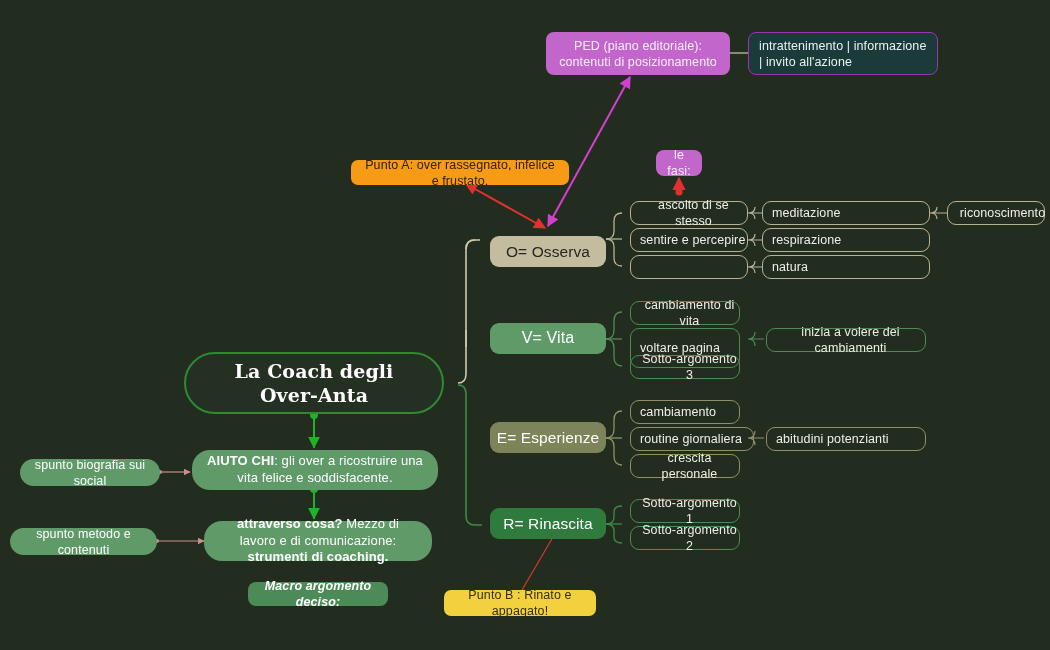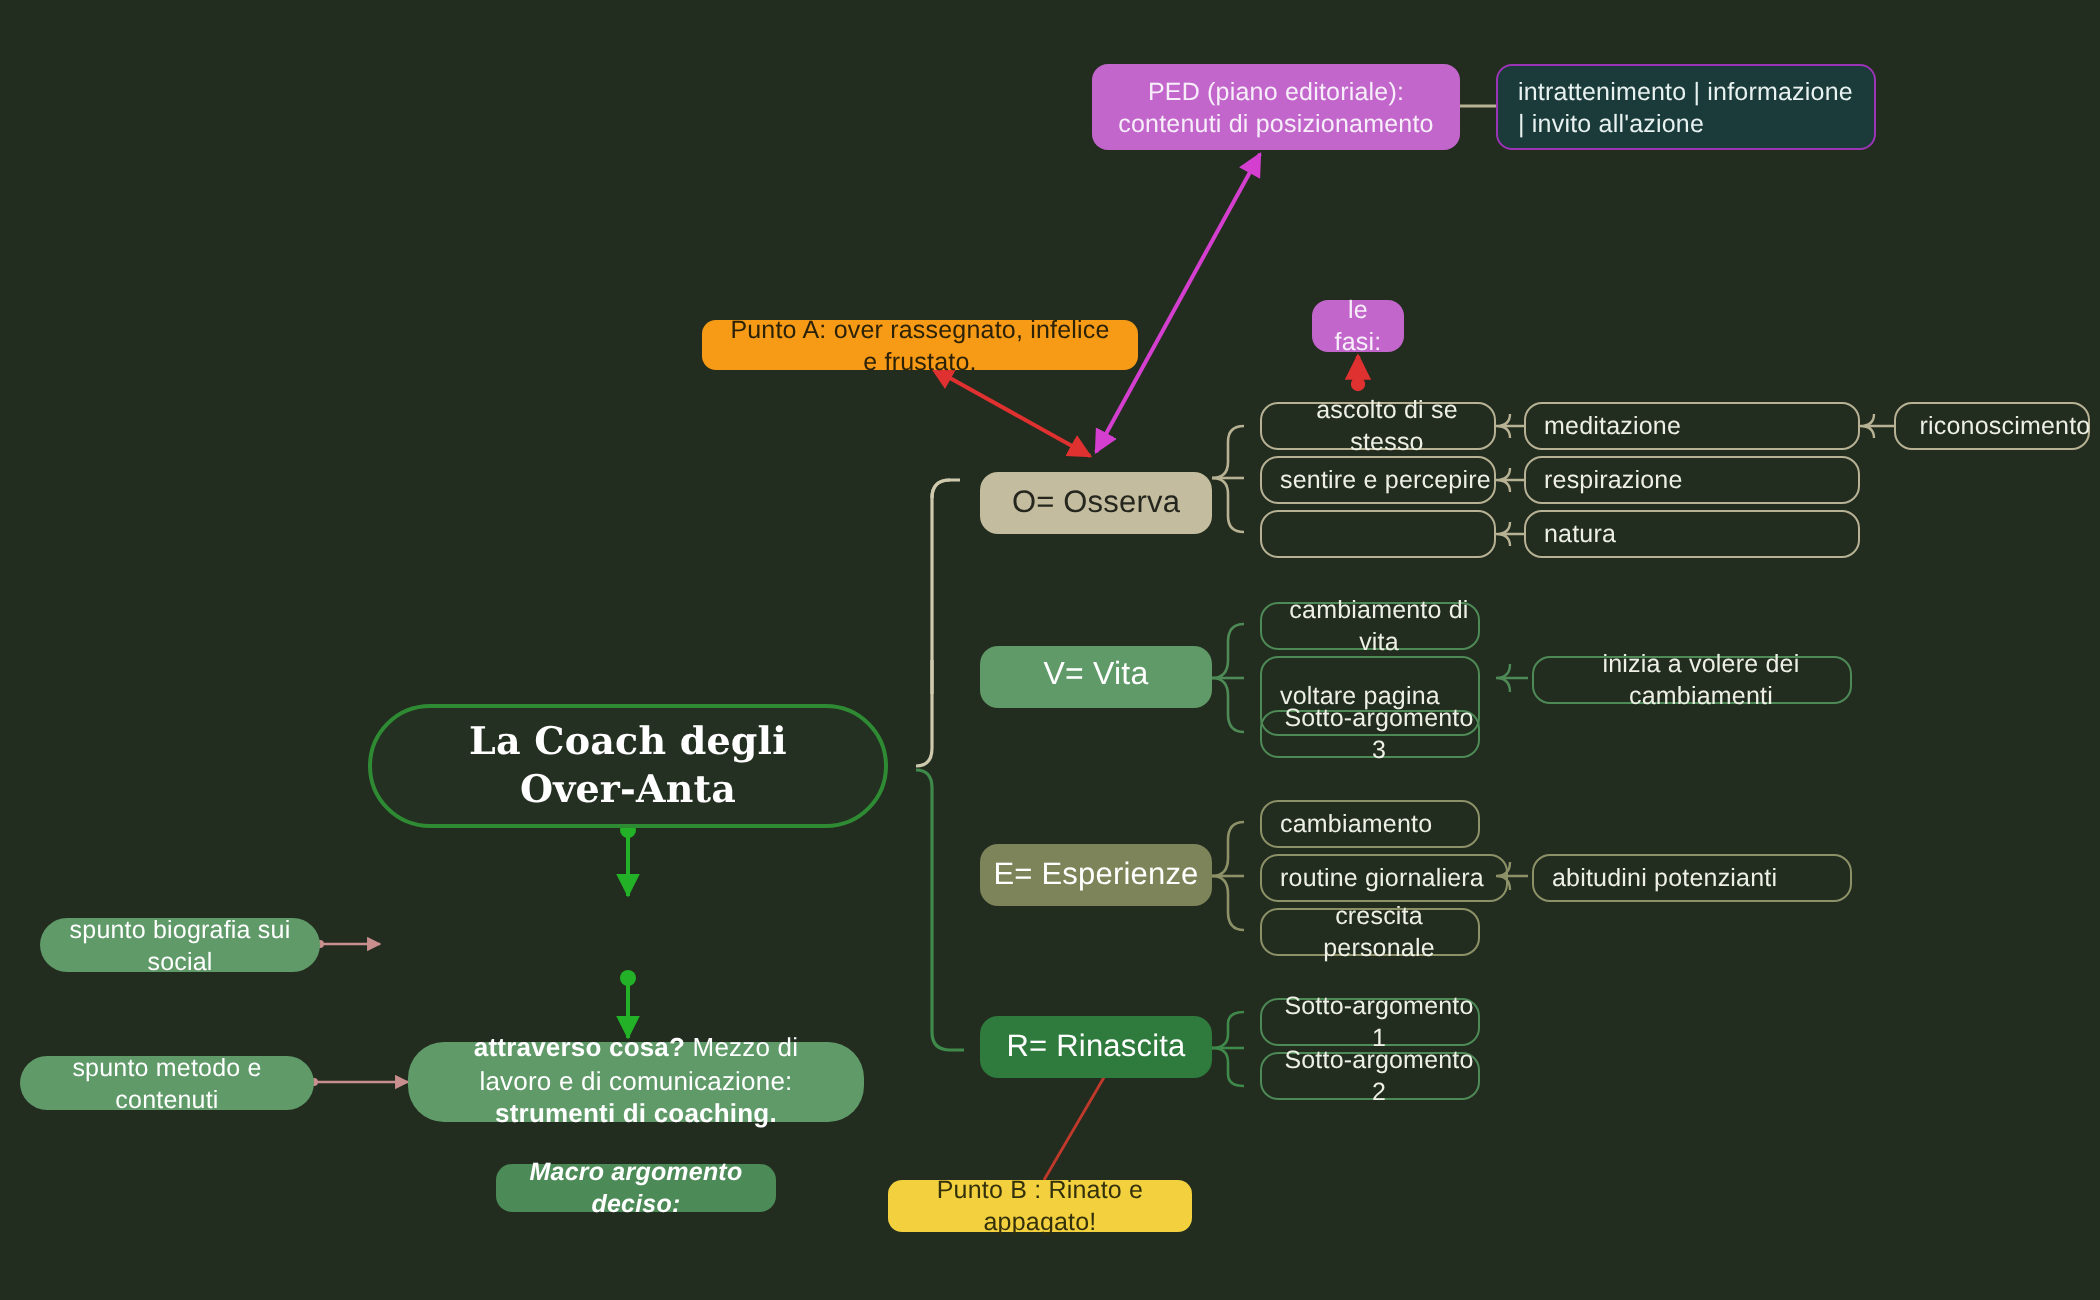--- a/index.html
+++ b/index.html
@@ -212,20 +212,25 @@
   <div class="node n-purple" style="left:656px;top:150px;width:46px;height:26px;">
     <span>le fasi:</span>
   </div>
   <div class="node n-orange" style="left:351px;top:160px;width:218px;height:25px;">
     <span>Punto A: over rassegnato, infelice e frustato.</span>
   </div>
   <div class="node n-yellow" style="left:444px;top:590px;width:152px;height:26px;">
     <span>Punto B : Rinato e appagato!</span>
   </div>
 
+  <div class="node n-green-lblock" style="left:192px;top:450px;width:246px;height:40px;">
+    <span>
+      <b>AIUTO CHI</b><span style="display:inline;">: gli over a ricostruire una vita felice e soddisfacente.</span>
+    </span>
+  </div>
   <div class="node n-green-lblock" style="left:204px;top:521px;width:228px;height:40px;">
     <span>
       <b>attraverso cosa?</b><span style="display:inline;"> Mezzo di lavoro e di comunicazione: </span><b>strumenti di coaching.</b>
     </span>
   </div>
   <div class="node n-green-soft" style="left:20px;top:459px;width:140px;height:27px;">
     <span>spunto biografia sui social</span>
   </div>
   <div class="node n-green-soft" style="left:10px;top:528px;width:147px;height:27px;">
     <span>spunto metodo e contenuti</span>

